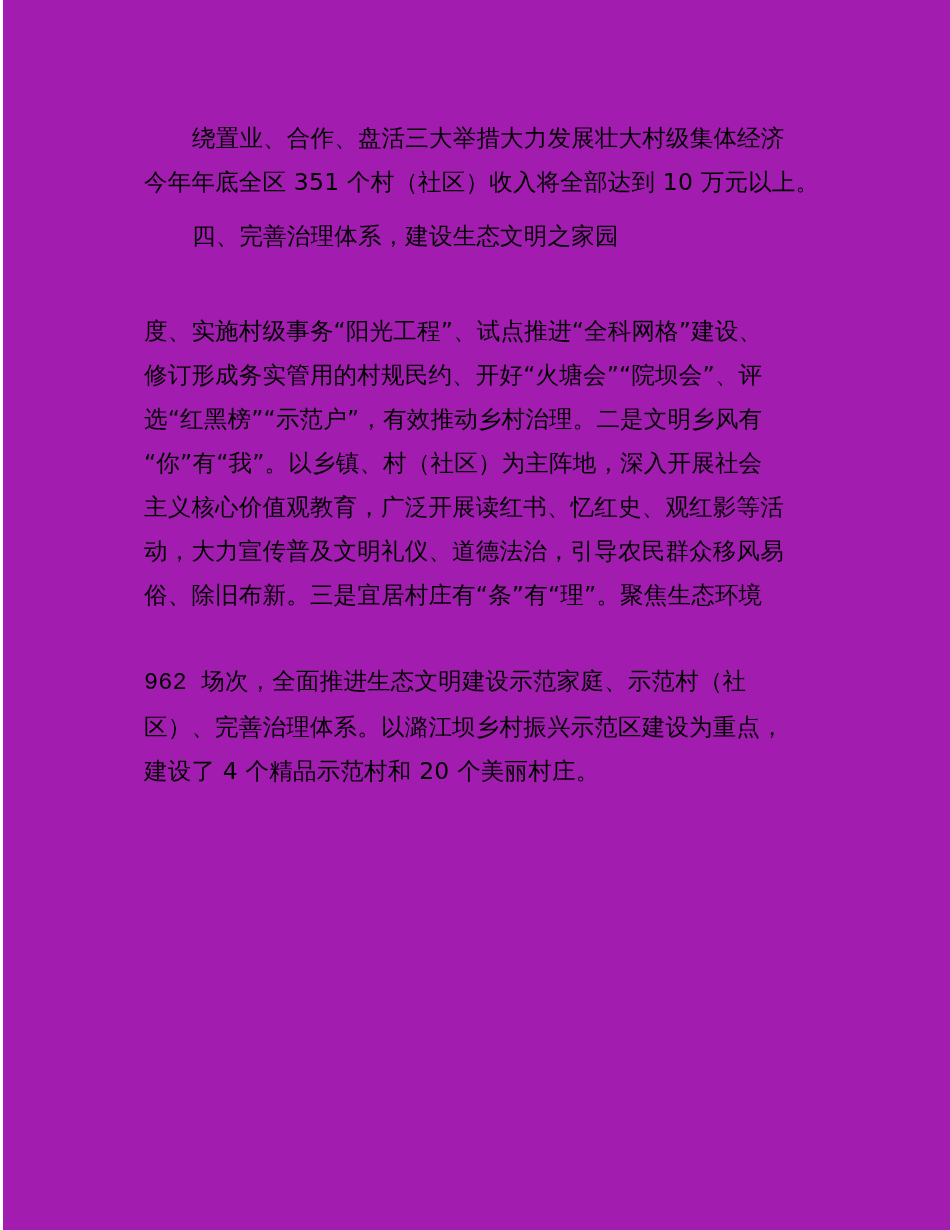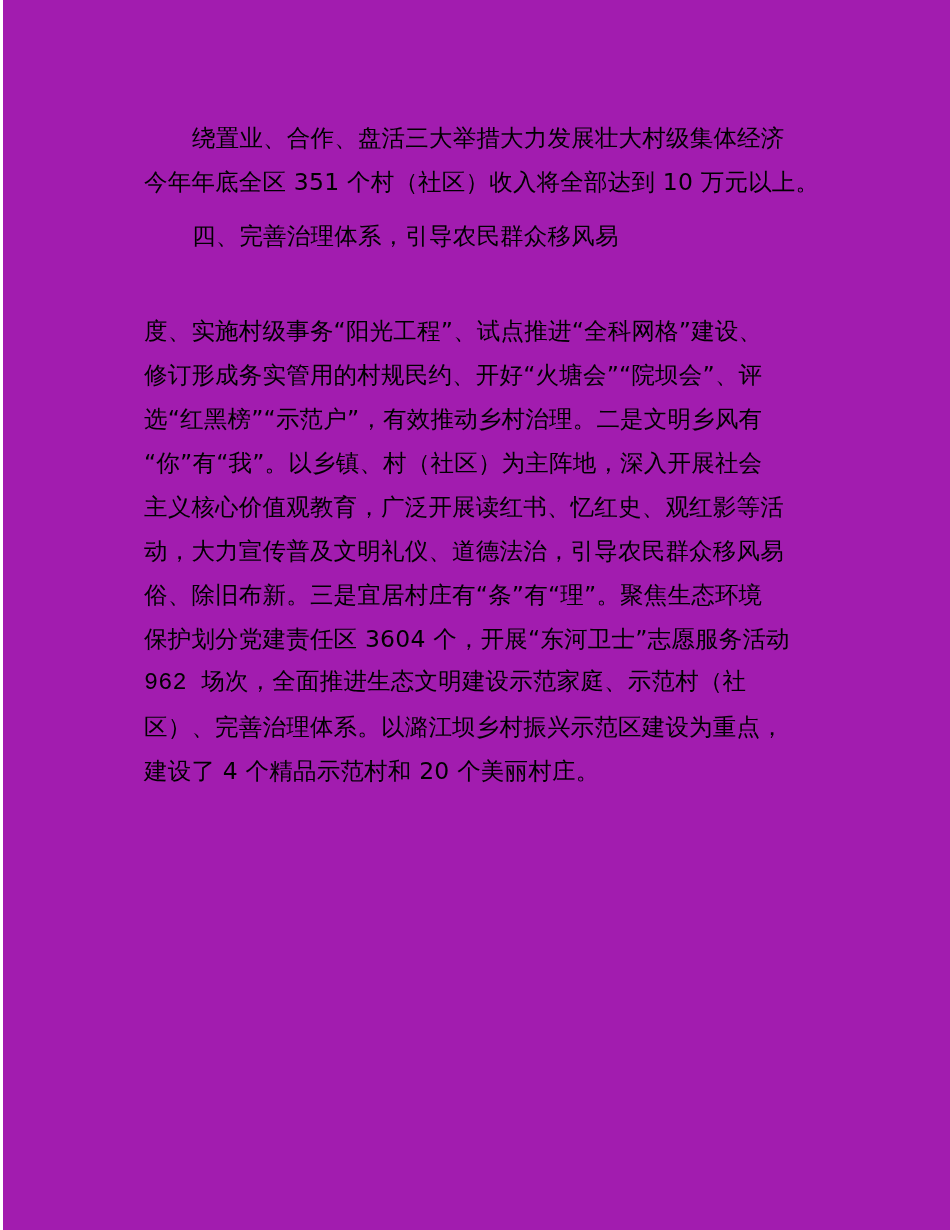--- a/index.html
+++ b/index.html
@@ -32,25 +32,24 @@
       letter-spacing: 0.2px;
     }
     .indent { left: 189px; }
   </style>
 </head>
 <body>
 
 <div class="page">
   <div class="line indent" style="top:123px;">绕置业、合作、盘活三大举措大力发展壮大村级集体经济</div>
   <div class="line" style="top:167px;">今年年底全区 351 个村（社区）收入将全部达到 10 万元以上。</div>
-  <div class="line indent" style="top:221px;">四、完善治理体系，引导农民群众移风易</div>
+  <div class="line indent" style="top:221px;">四、完善治理体系，建设生态文明之家园</div>
   <div class="line" style="top:316px;">度、实施村级事务“阳光工程”、试点推进“全科网格”建设、</div>
   <div class="line" style="top:360px;">修订形成务实管用的村规民约、开好“火塘会”“院坝会”、评</div>
   <div class="line" style="top:404px;">选“红黑榜”“示范户”，有效推动乡村治理。二是文明乡风有</div>
   <div class="line" style="top:448px;">“你”有“我”。以乡镇、村（社区）为主阵地，深入开展社会</div>
   <div class="line" style="top:492px;">主义核心价值观教育，广泛开展读红书、忆红史、观红影等活</div>
   <div class="line" style="top:536px;">动，大力宣传普及文明礼仪、道德法治，引导农民群众移风易</div>
   <div class="line" style="top:580px;">俗、除旧布新。三是宜居村庄有“条”有“理”。聚焦生态环境</div>
-  <div class="line" style="top:624px;">保护划分党建责任区 3604 个，开展“东河卫士”志愿服务活动</div>
   <div class="line" style="top:668px;font-family:Liberation Mono, monospace;">962 场次，全面推进生态文明建设示范家庭、示范村（社</div>
   <div class="line" style="top:712px;">区）、完善治理体系。以潞江坝乡村振兴示范区建设为重点，</div>
   <div class="line" style="top:756px;">建设了 4 个精品示范村和 20 个美丽村庄。</div>
 </div>
 
 </body></html>

